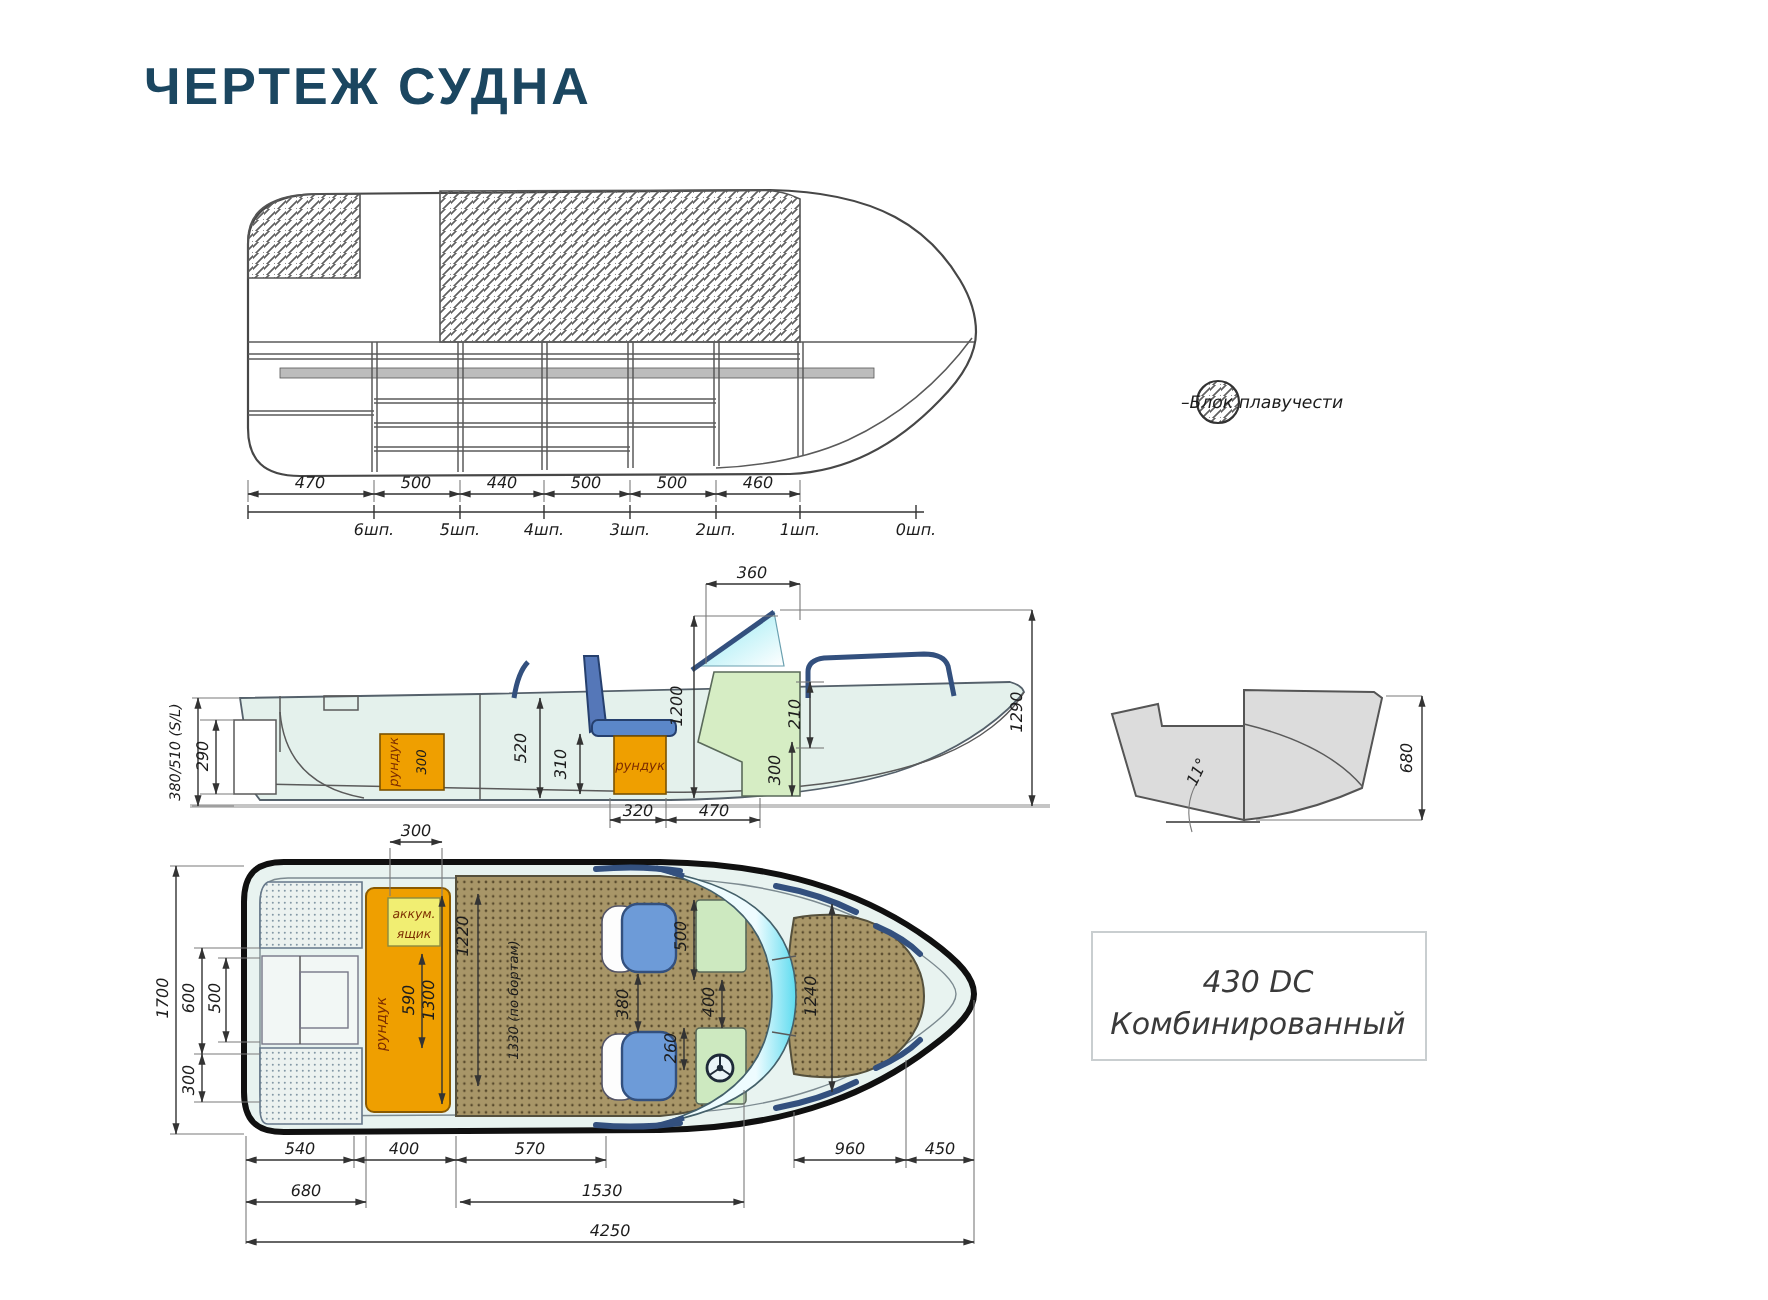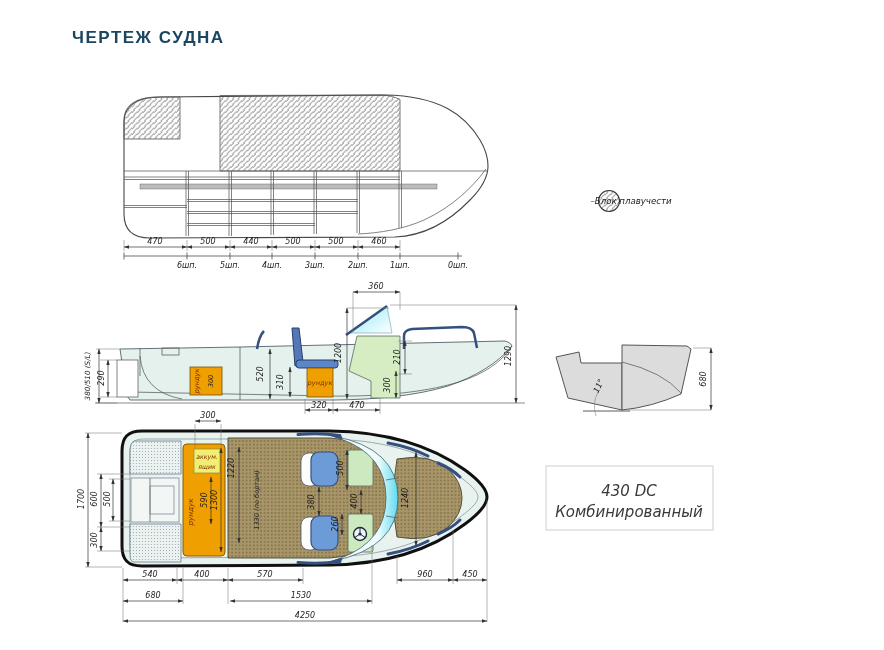--- a/index.html
+++ b/index.html
@@ -1,19 +1,19 @@
 <!DOCTYPE html>
 <html><head>
 <meta charset="utf-8">
 <style>
   html,body{margin:0;padding:0;background:#fff;}
   .stage{position:relative;width:884px;height:650px;background:#fff;overflow:hidden;
          font-family:"DejaVu Sans",sans-serif;}
   .title{position:absolute;left:72px;top:28px;font-family:"Liberation Sans",sans-serif;
-         font-weight:600;font-size:17px;letter-spacing:1.5px;color:#1b4660;}
+         font-weight:600;font-size:26px;letter-spacing:1.5px;color:#1b4660;}
   svg{position:absolute;left:0;top:0;}
   svg text{font-family:"DejaVu Sans",sans-serif;font-style:italic;font-size:8px;
            fill:#1c1c1c;text-anchor:middle;}
   .t6{font-size:6.2px}.t65{font-size:6.6px}.t7{font-size:7.2px}.t9{font-size:8.6px}
   .big{font-size:15px;fill:#3a3a3a}
   .brown{fill:#7c2d00}
   .o{stroke:#474747;stroke-width:1.1;fill:none}
   .s{stroke:#5a5a5a;stroke-width:0.75;fill:none}
   .dim{stroke:#333;stroke-width:0.7;fill:none}
   .ext{stroke:#7a7a7a;stroke-width:0.55;fill:none}

